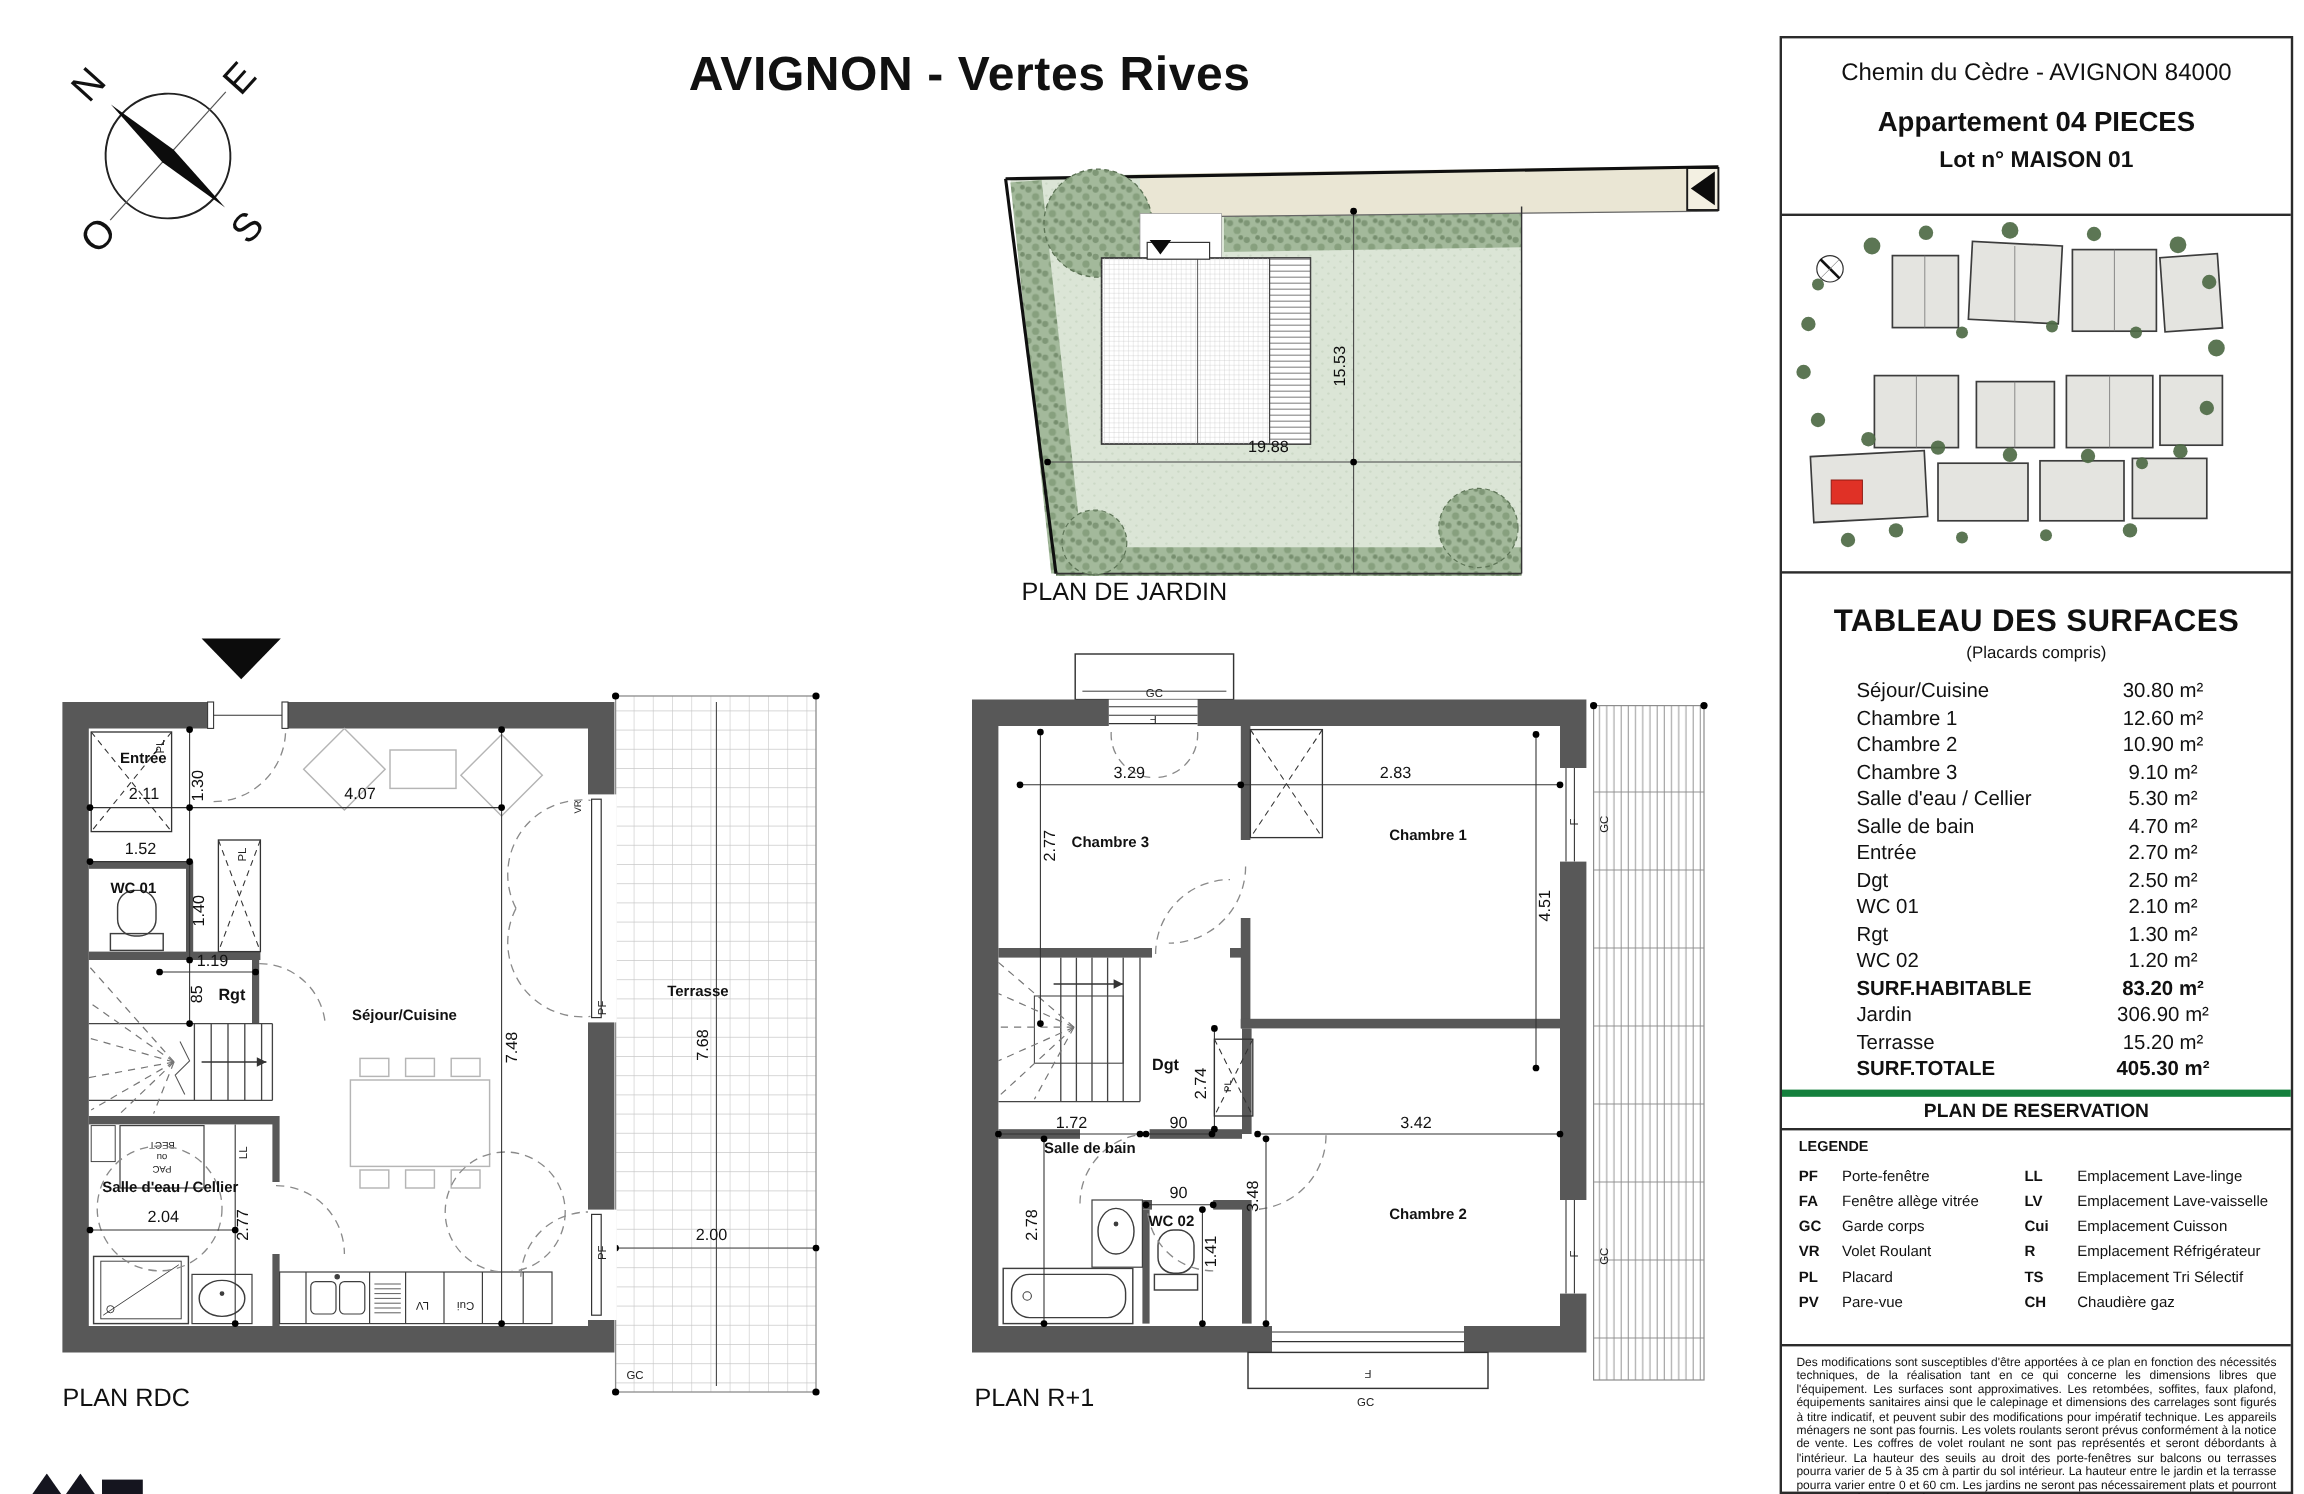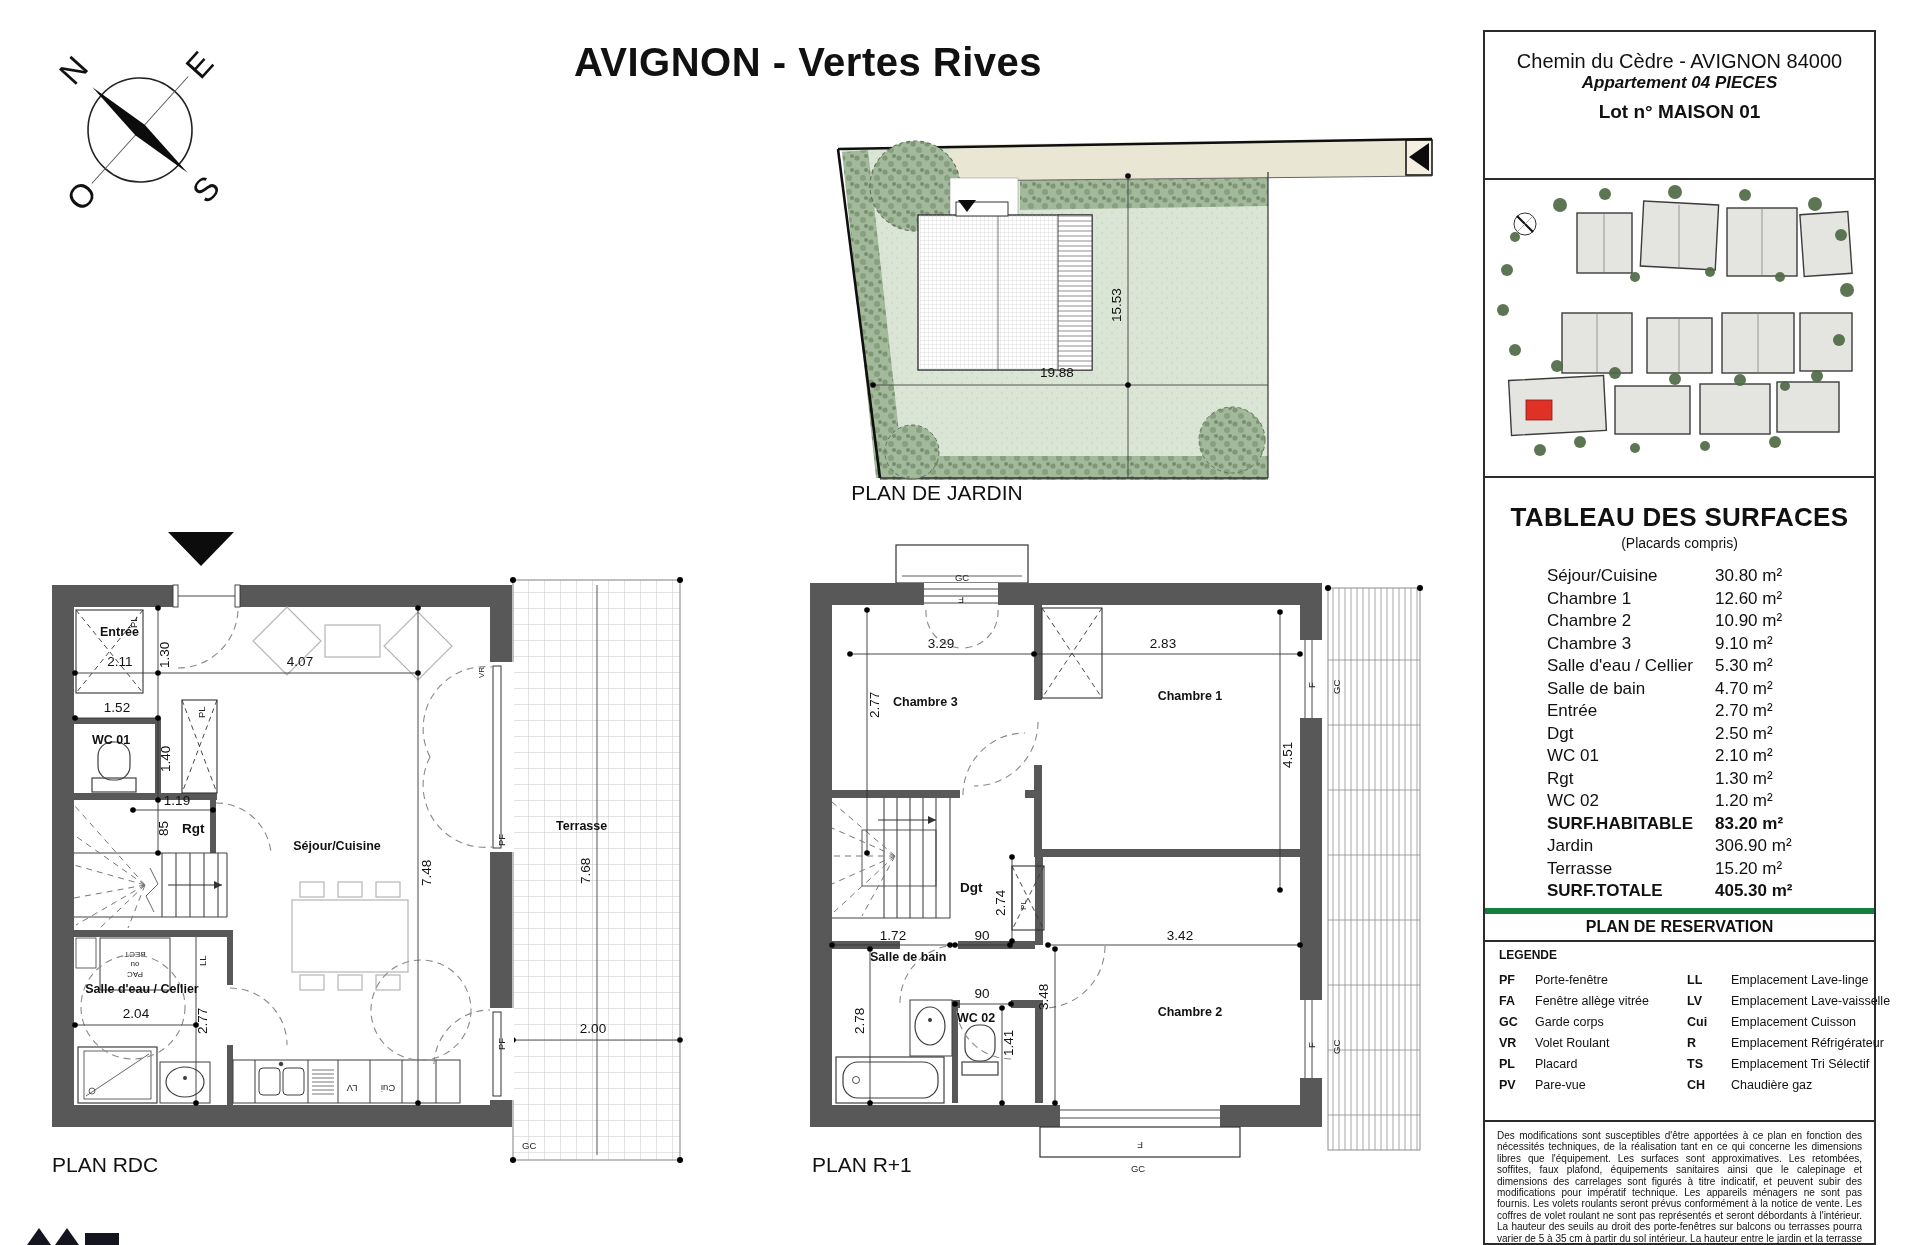--- a/index.html
+++ b/index.html
@@ -12,35 +12,35 @@
   
   svg text{font-family:"Liberation Sans",sans-serif;fill:#111;}
   text.dim{font-size:13.5px;}
   text.room{font-size:12.5px;font-weight:bold;}
   text.room-lg{font-size:13.5px;font-weight:bold;}
   text.tagn{font-size:9.5px;fill:#222;}
   text.caption{font-size:21px;}
   text.compass-letter{font-size:33px;}
   .mid{text-anchor:middle;}
   
-  .sidebar{position:absolute;left:1483px;top:30px;width:393px;height:1215px;
+  .sidebar{position:absolute;left:1483px;top:30px;width:428px;height:1215px;
     border:2px solid #2b2b2b;box-sizing:border-box;background:#fff;}
   .sb-sec{box-sizing:border-box;}
   .sb-head{height:128px;text-align:center;}
   .sb-address{font-size:20px;margin-top:18px;}
-  .sb-apt{font-size:17px;font-weight:bold;font-style:italic;}
+  .sb-apt{font-size:23px;font-weight:bold;margin-top:15px;}
   .sb-lot{font-size:19px;font-weight:bold;margin-top:8px;}
   .sb-siteplan{height:298px;border-top:2px solid #2b2b2b;position:relative;}
   .sb-surfaces{border-top:2px solid #2b2b2b;height:432px;}
   .st-title{font-size:26px;font-weight:bold;text-align:center;margin-top:24px;letter-spacing:.3px;}
   .st-sub{font-size:14px;text-align:center;margin-top:2px;}
   .st-rows{margin:14px 54px 0 62px;}
   .st-row{display:flex;height:22.5px;line-height:22.5px;font-size:17px;}
   .st-row .lab{flex:1;}
-  .st-row .val{width:105px;text-align:left;white-space:nowrap;}
+  .st-row .val{width:105px;text-align:center;white-space:nowrap;}
   .st-row.b{font-weight:bold;gap:10px;}
   .sb-resa{border-top:6px solid #15803d;border-bottom:2px solid #2b2b2b;
     font-size:16px;font-weight:bold;text-align:center;padding:4px 0;}
   .sb-legend{padding:6px 14px 0 14px;height:178px;}
   .lg-title{font-size:12px;font-weight:bold;}
   .lg-grid{display:grid;grid-template-columns:36px 152px 44px auto;margin-top:8px;}
   .lg-grid div{height:21px;line-height:21px;font-size:12.5px;white-space:nowrap;}
   .lg-abbr{font-weight:bold;font-size:12px;}
   .lg-icons{display:grid;grid-template-columns:36px 152px 44px auto;margin-top:6px;align-items:center;}
   .lg-iconlab{font-size:12.5px;}

